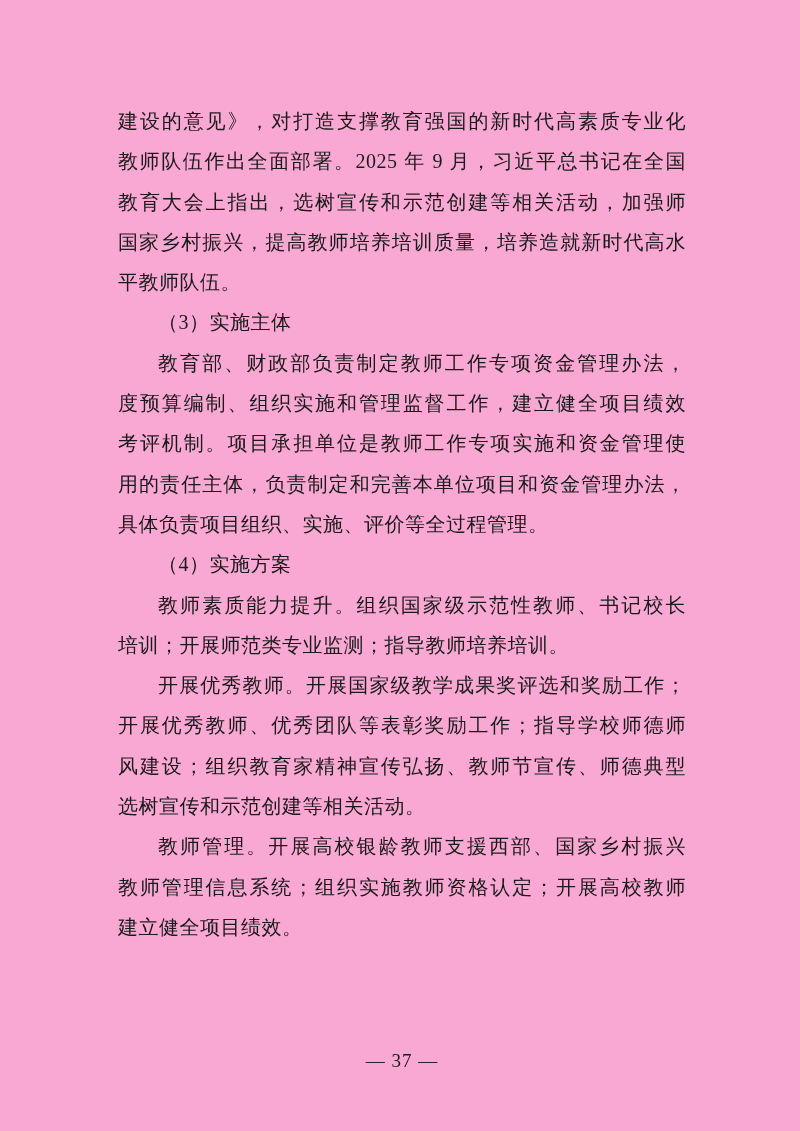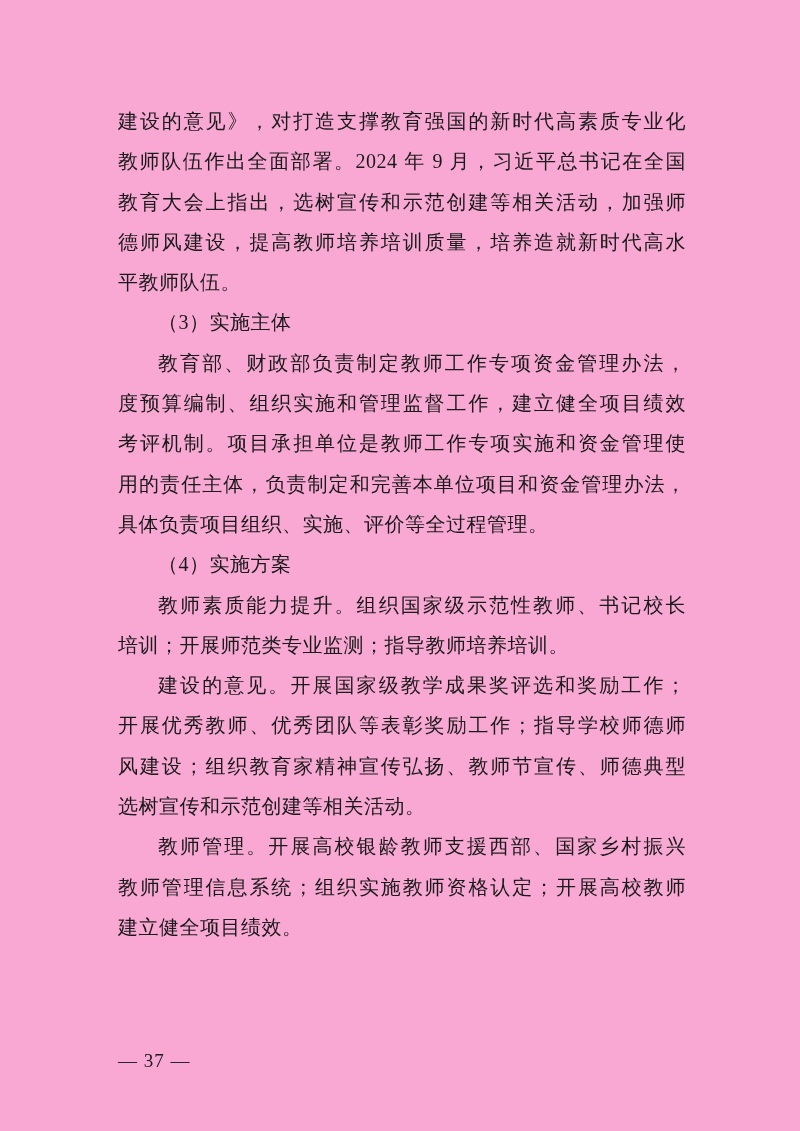--- a/index.html
+++ b/index.html
@@ -45,52 +45,53 @@
   }
   
   .line.i {
     text-indent: 2em;
   }
   .footer {
     position: absolute;
     left: 118px;
     top: 1048px;
     width: 568px;
+    text-align: center;
     font-size: 19px;
     line-height: 26px;
     color: #1a1a1a;
     letter-spacing: 1px;
   }
 </style>
 </head>
 <body>
 
 <div class="page">
   <div class="content">
 
     <p class="line j">建设的意见》，对打造支撑教育强国的新时代高素质专业化</p>
-    <p class="line j">教师队伍作出全面部署。2024 年 9 月，习近平总书记在全国</p>
+    <p class="line j">教师队伍作出全面部署。2025 年 9 月，习近平总书记在全国</p>
     <p class="line j">教育大会上指出，选树宣传和示范创建等相关活动，加强师</p>
-    <p class="line j">德师风建设，提高教师培养培训质量，培养造就新时代高水</p>
+    <p class="line j">国家乡村振兴，提高教师培养培训质量，培养造就新时代高水</p>
     <p class="line e">平教师队伍。</p>
 
     <p class="line e i">（3）实施主体</p>
 
     <p class="line j i">教育部、财政部负责制定教师工作专项资金管理办法，</p>
     <p class="line j">度预算编制、组织实施和管理监督工作，建立健全项目绩效</p>
     <p class="line j">考评机制。项目承担单位是教师工作专项实施和资金管理使</p>
     <p class="line j">用的责任主体，负责制定和完善本单位项目和资金管理办法，</p>
     <p class="line e">具体负责项目组织、实施、评价等全过程管理。</p>
 
     <p class="line e i">（4）实施方案</p>
 
     <p class="line j i">教师素质能力提升。组织国家级示范性教师、书记校长</p>
     <p class="line e">培训；开展师范类专业监测；指导教师培养培训。</p>
 
-    <p class="line j i">建设的意见。开展国家级教学成果奖评选和奖励工作；</p>
+    <p class="line j i">开展优秀教师。开展国家级教学成果奖评选和奖励工作；</p>
     <p class="line j">开展优秀教师、优秀团队等表彰奖励工作；指导学校师德师</p>
     <p class="line j">风建设；组织教育家精神宣传弘扬、教师节宣传、师德典型</p>
     <p class="line e">选树宣传和示范创建等相关活动。</p>
 
     <p class="line j i">教师管理。开展高校银龄教师支援西部、国家乡村振兴</p>
     <p class="line j">教师管理信息系统；组织实施教师资格认定；开展高校教师</p>
     <p class="line e">建立健全项目绩效。</p>
 
   </div>
 

